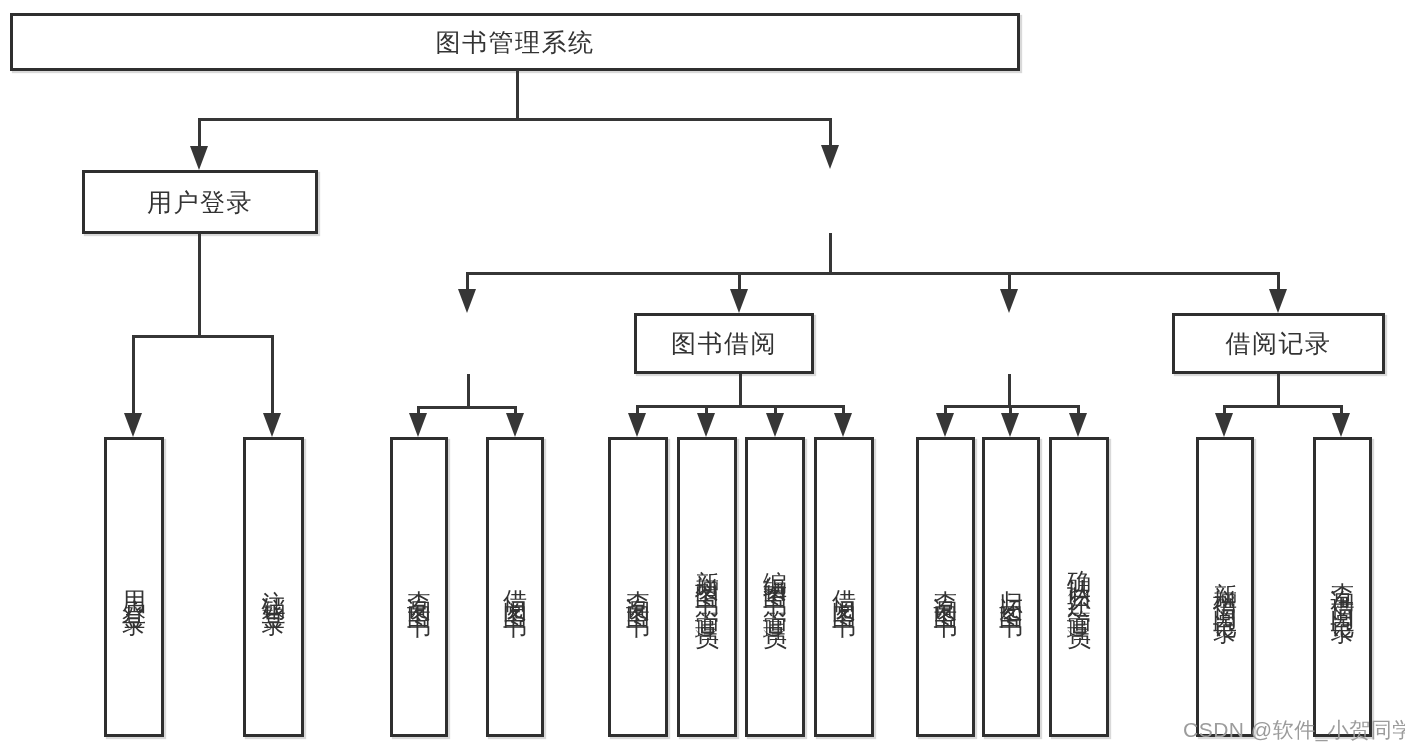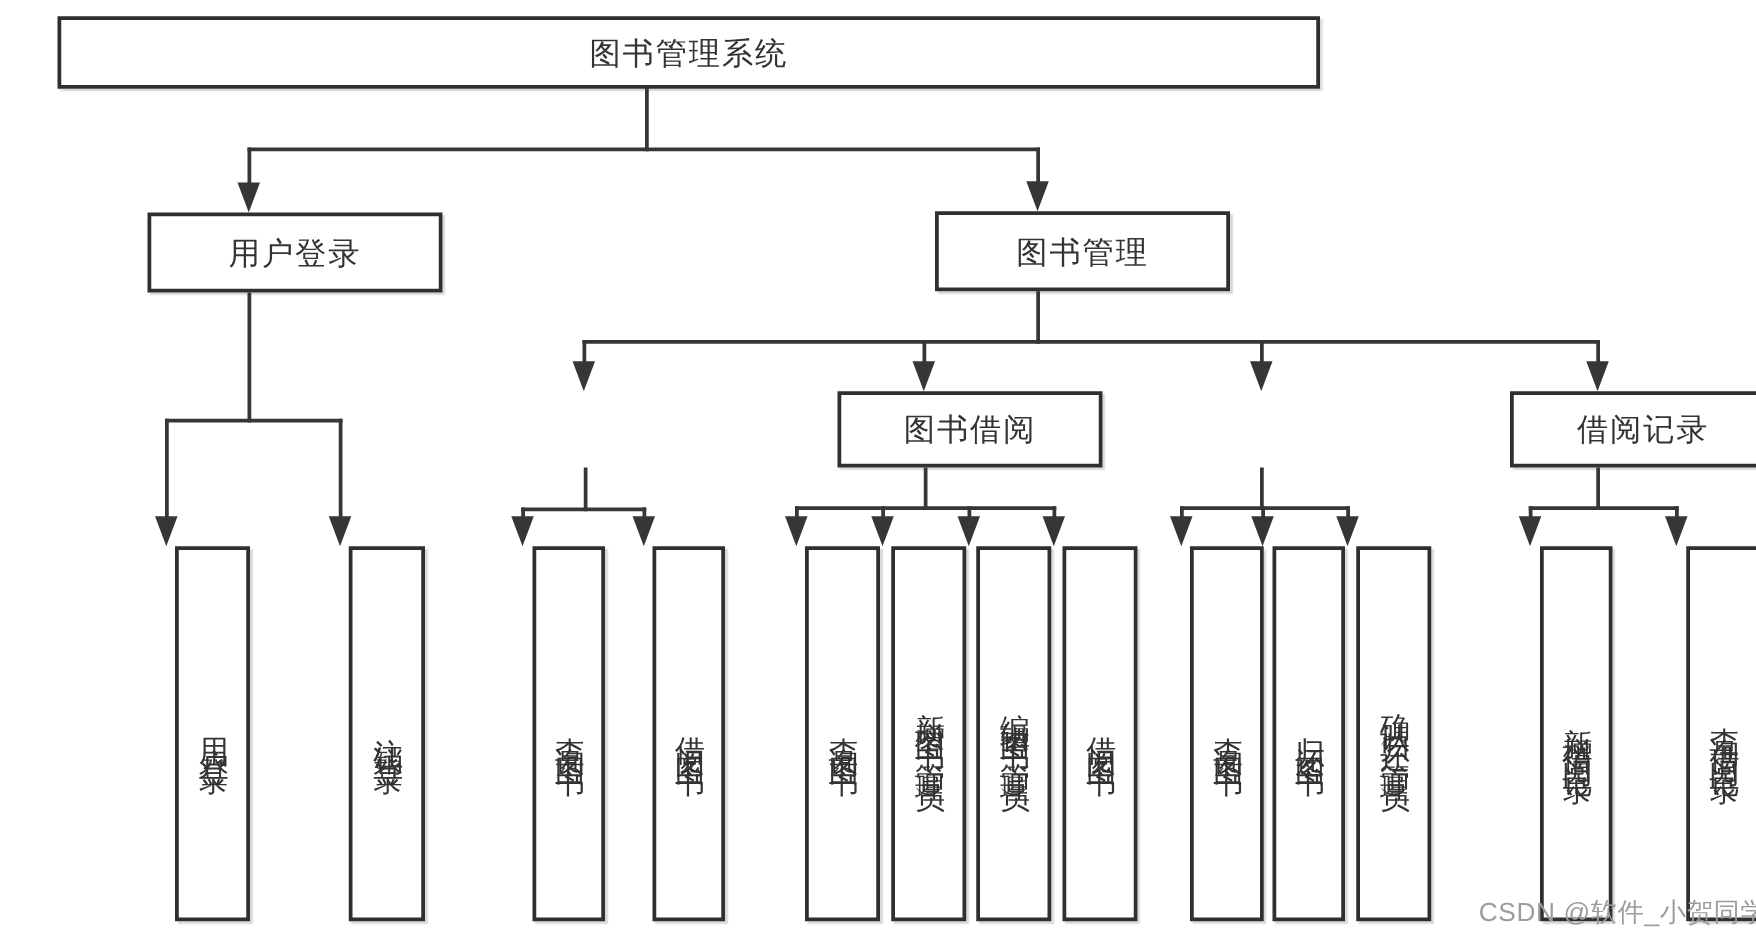--- a/index.html
+++ b/index.html
@@ -23,21 +23,20 @@
     box-sizing:border-box;
     background:var(--box-bg);
     border:3px solid var(--box-border);
     display:flex;
     align-items:center;
     justify-content:center;
     color:var(--text);
     font-size:25px;
     letter-spacing:1.5px;
     box-shadow:2px 2px 1px rgba(0,0,0,0.15);
-    margin-left:36px;
   }
   .node .lbl{white-space:nowrap;}
   .node .vlbl{
     writing-mode:vertical-rl;
     text-orientation:mixed;
     font-size:24px;
     letter-spacing:8px;
     line-height:1;
     white-space:nowrap;
   }
@@ -74,43 +73,40 @@
   <div class="v-line" style="left:516px;top:70px;height:51px;"></div>
   <div class="h-line" style="left:198px;top:118px;width:634px;"></div>
   <div class="v-line" style="left:198px;top:118px;height:32px;"></div>
   <div class="arrow" style="left:190px;top:146px;"></div>
   <div class="v-line" style="left:829px;top:118px;height:32px;"></div>
   <div class="arrow" style="left:821px;top:145px;"></div>
 
   <div class="node" style="left:82px;top:170px;width:236px;height:64px;">
     <span class="lbl">用户登录</span>
   </div>
-  <div class="node" style="left:712px;top:169px;width:236px;height:64px;">
-    <span class="lbl">图书管理</span>
-  </div>
 
   <div class="v-line" style="left:198px;top:234px;height:104px;"></div>
   <div class="h-line" style="left:132px;top:335px;width:142px;"></div>
   <div class="v-line" style="left:132px;top:335px;height:80px;"></div>
   <div class="arrow" style="left:124px;top:413px;"></div>
   <div class="v-line" style="left:271px;top:335px;height:80px;"></div>
   <div class="arrow" style="left:263px;top:413px;"></div>
 
   <div class="v-line" style="left:829px;top:233px;height:42px;"></div>
   <div class="h-line" style="left:466px;top:272px;width:814px;"></div>
   <div class="v-line" style="left:466px;top:272px;height:20px;"></div>
   <div class="arrow" style="left:458px;top:289px;"></div>
   <div class="v-line" style="left:738px;top:272px;height:20px;"></div>
   <div class="arrow" style="left:730px;top:289px;"></div>
   <div class="v-line" style="left:1008px;top:272px;height:20px;"></div>
   <div class="arrow" style="left:1000px;top:289px;"></div>
   <div class="v-line" style="left:1277px;top:272px;height:20px;"></div>
   <div class="arrow" style="left:1269px;top:289px;"></div>
 
-  <div class="node" style="left:634px;top:313px;width:212px;height:61px;">
+  <div class="node" style="left:634px;top:313px;width:180px;height:61px;">
     <span class="lbl">图书借阅</span>
   </div>
   <div class="node" style="left:1172px;top:313px;width:213px;height:61px;">
     <span class="lbl">借阅记录</span>
   </div>
 
   <div class="v-line" style="left:467px;top:374px;height:35px;"></div>
   <div class="h-line" style="left:417px;top:406px;width:100px;"></div>
   <div class="v-line" style="left:417px;top:406px;height:10px;"></div>
   <div class="arrow" style="left:409px;top:413px;"></div>

